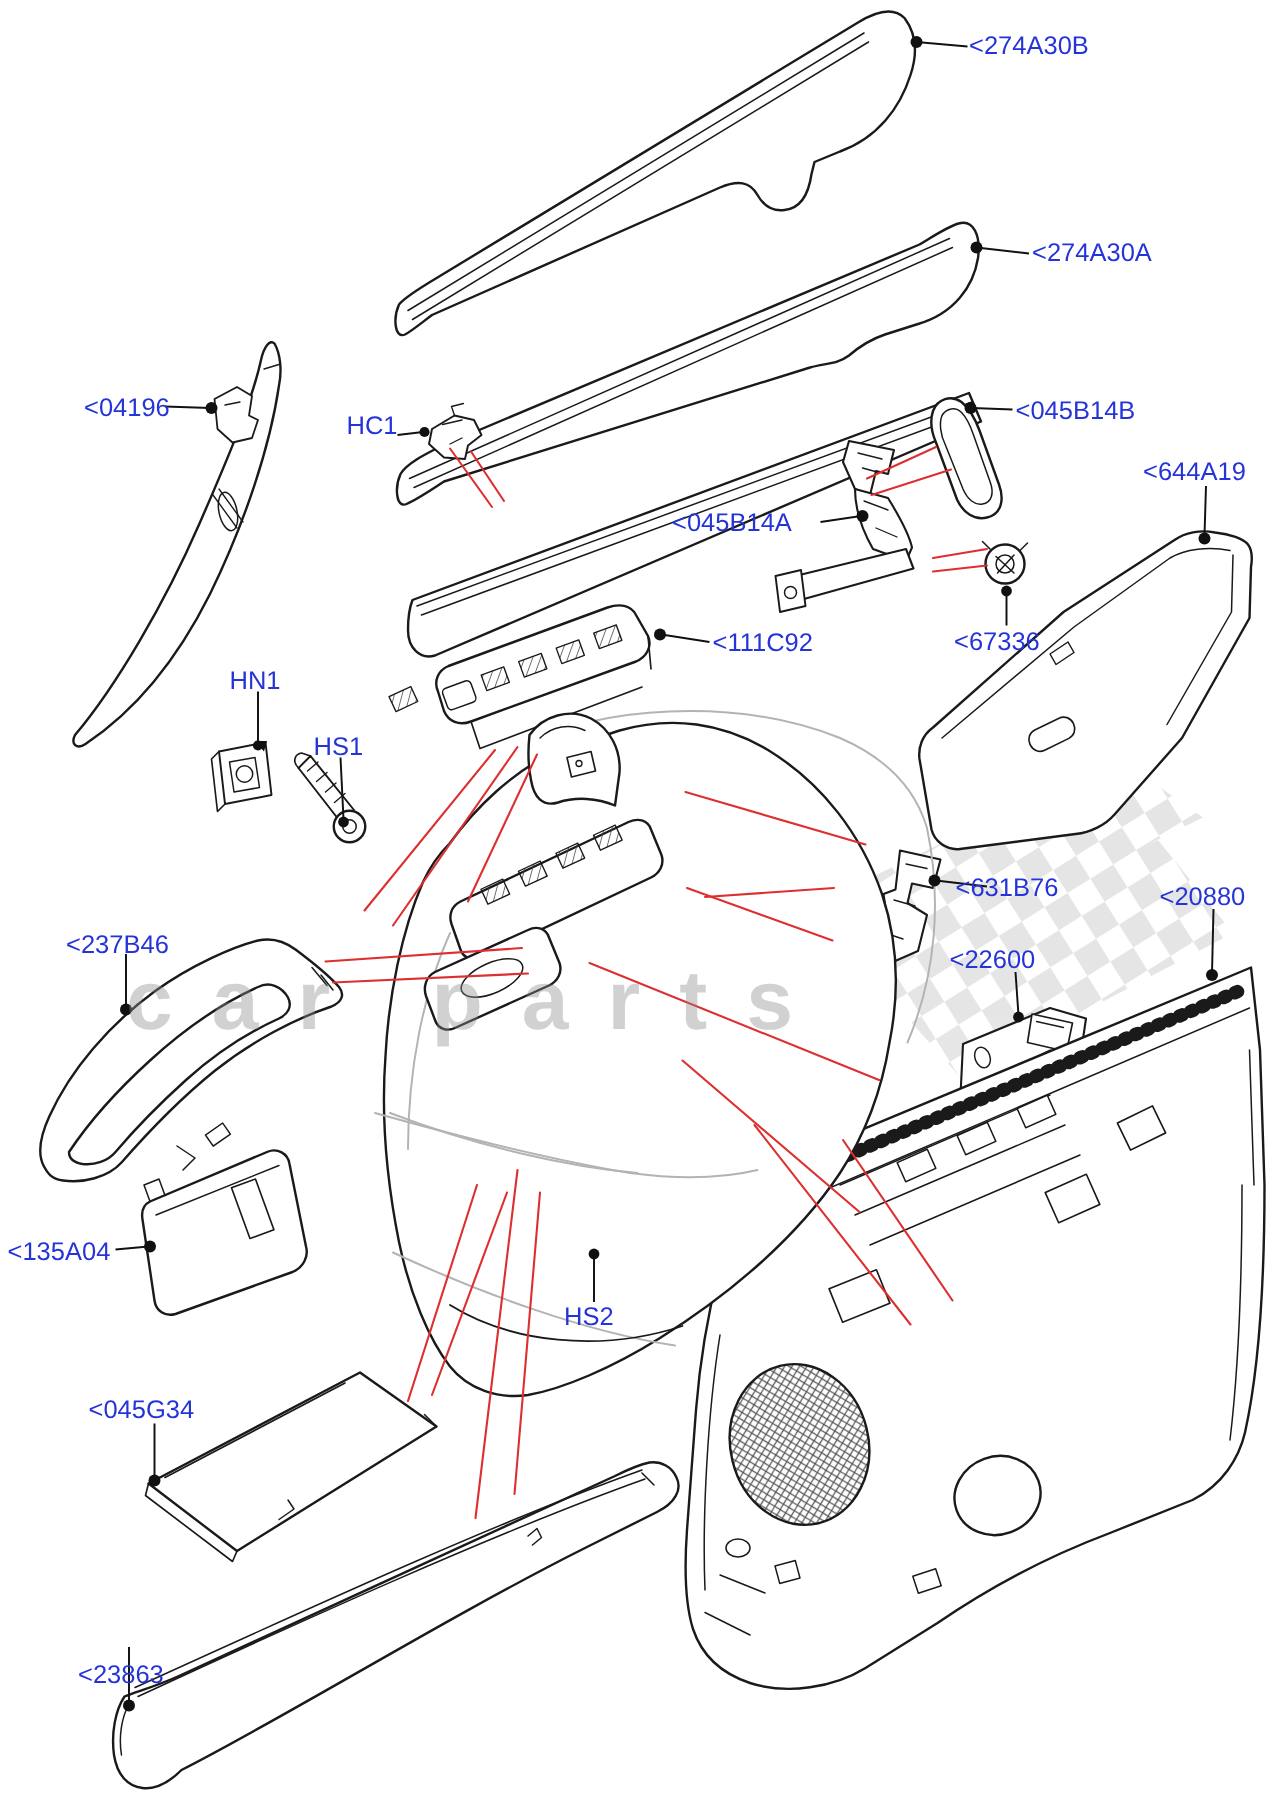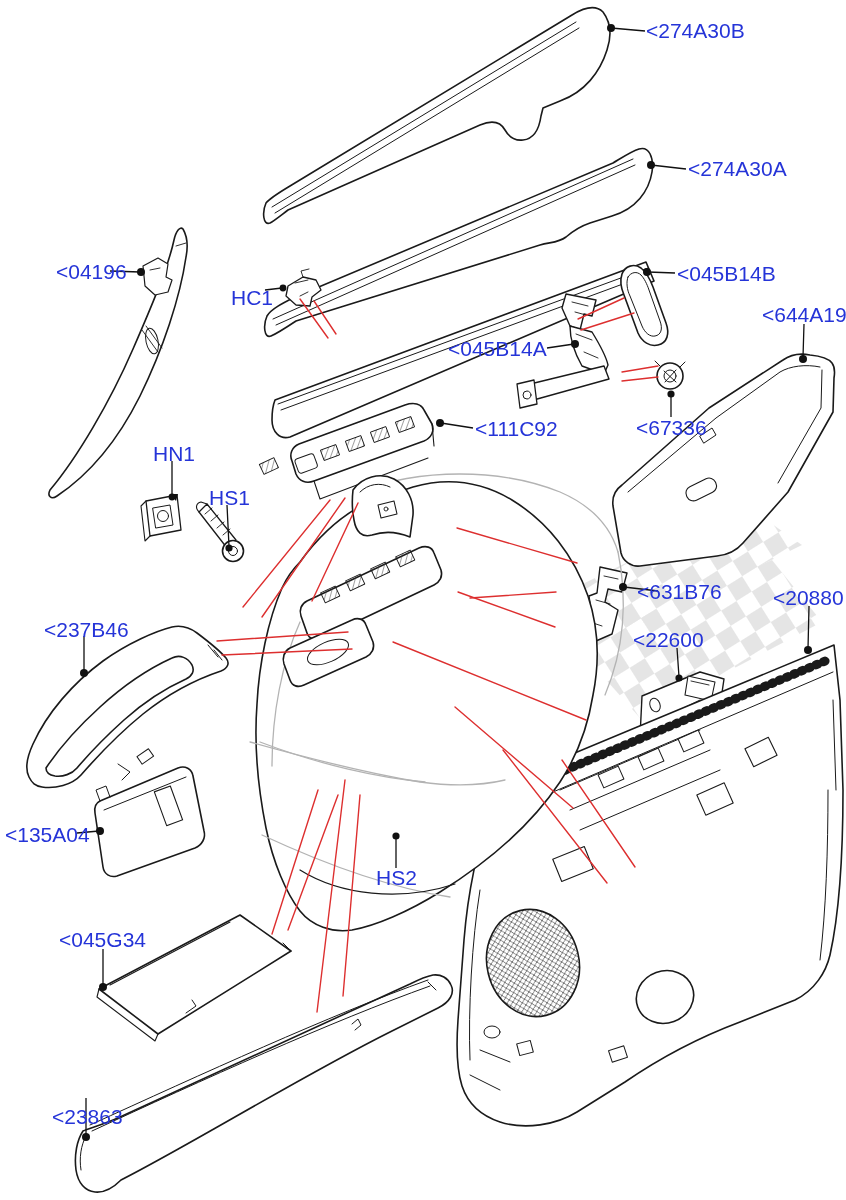--- a/index.html
+++ b/index.html
@@ -1,19 +1,19 @@
 <!DOCTYPE html>
 <html><head>
 <meta charset="utf-8">
 <style>
   html,body{margin:0;padding:0;background:#fff;}
   #page{position:relative;width:846px;height:1200px;background:#fff;overflow:hidden;
         font-family:"Liberation Sans",sans-serif;}
   #art{position:absolute;left:0;top:0;}
-  .label{position:absolute;font-size:21px;line-height:20px;color:#2534d8;
+  .label{position:absolute;font-size:17px;line-height:20px;color:#2534d8;
          white-space:nowrap;letter-spacing:0px;}
   .wm-brand{position:absolute;left:56px;top:533px;font-size:118px;font-weight:bold;
             letter-spacing:2px;color:rgba(205,65,75,0.38);pointer-events:none;}
   .wm-tag{position:absolute;left:84px;top:634px;font-size:56px;font-weight:bold;
           letter-spacing:26px;color:rgba(140,140,140,0.40);pointer-events:none;}
 </style>
 </head>
 <body>
 
 <div id="page">
@@ -281,25 +281,26 @@
           <circle cx="679" cy="678" r="3.6"></circle>
       <circle cx="808" cy="650" r="4"></circle>
           <circle cx="100" cy="831" r="4"></circle>
       <circle cx="396" cy="836" r="3.6"></circle>
           <circle cx="103" cy="987" r="4"></circle>
       <circle cx="86" cy="1137" r="4"></circle>
     </g>
   </g>
 </svg>
 
+<div class="wm-tag">car parts</div>
 
 <div class="label" style="left:646px;top:21px">&lt;274A30B</div>
 <div class="label" style="left:688px;top:159px">&lt;274A30A</div>
 <div class="label" style="left:56px;top:262px">&lt;04196</div>
-<div class="label" style="left:231px;top:288px">HC1</div>
+<div class="label" style="left:231px;top:274px">HC1</div>
 <div class="label" style="left:677px;top:264px">&lt;045B14B</div>
 <div class="label" style="left:448px;top:339px">&lt;045B14A</div>
 <div class="label" style="left:762px;top:305px">&lt;644A19</div>
 <div class="label" style="left:475px;top:419px">&lt;111C92</div>
 <div class="label" style="left:636px;top:418px">&lt;67336</div>
 <div class="label" style="left:153px;top:444px">HN1</div>
 <div class="label" style="left:209px;top:488px">HS1</div>
 <div class="label" style="left:44px;top:620px">&lt;237B46</div>
 <div class="label" style="left:637px;top:582px">&lt;631B76</div>
 <div class="label" style="left:633px;top:630px">&lt;22600</div>

